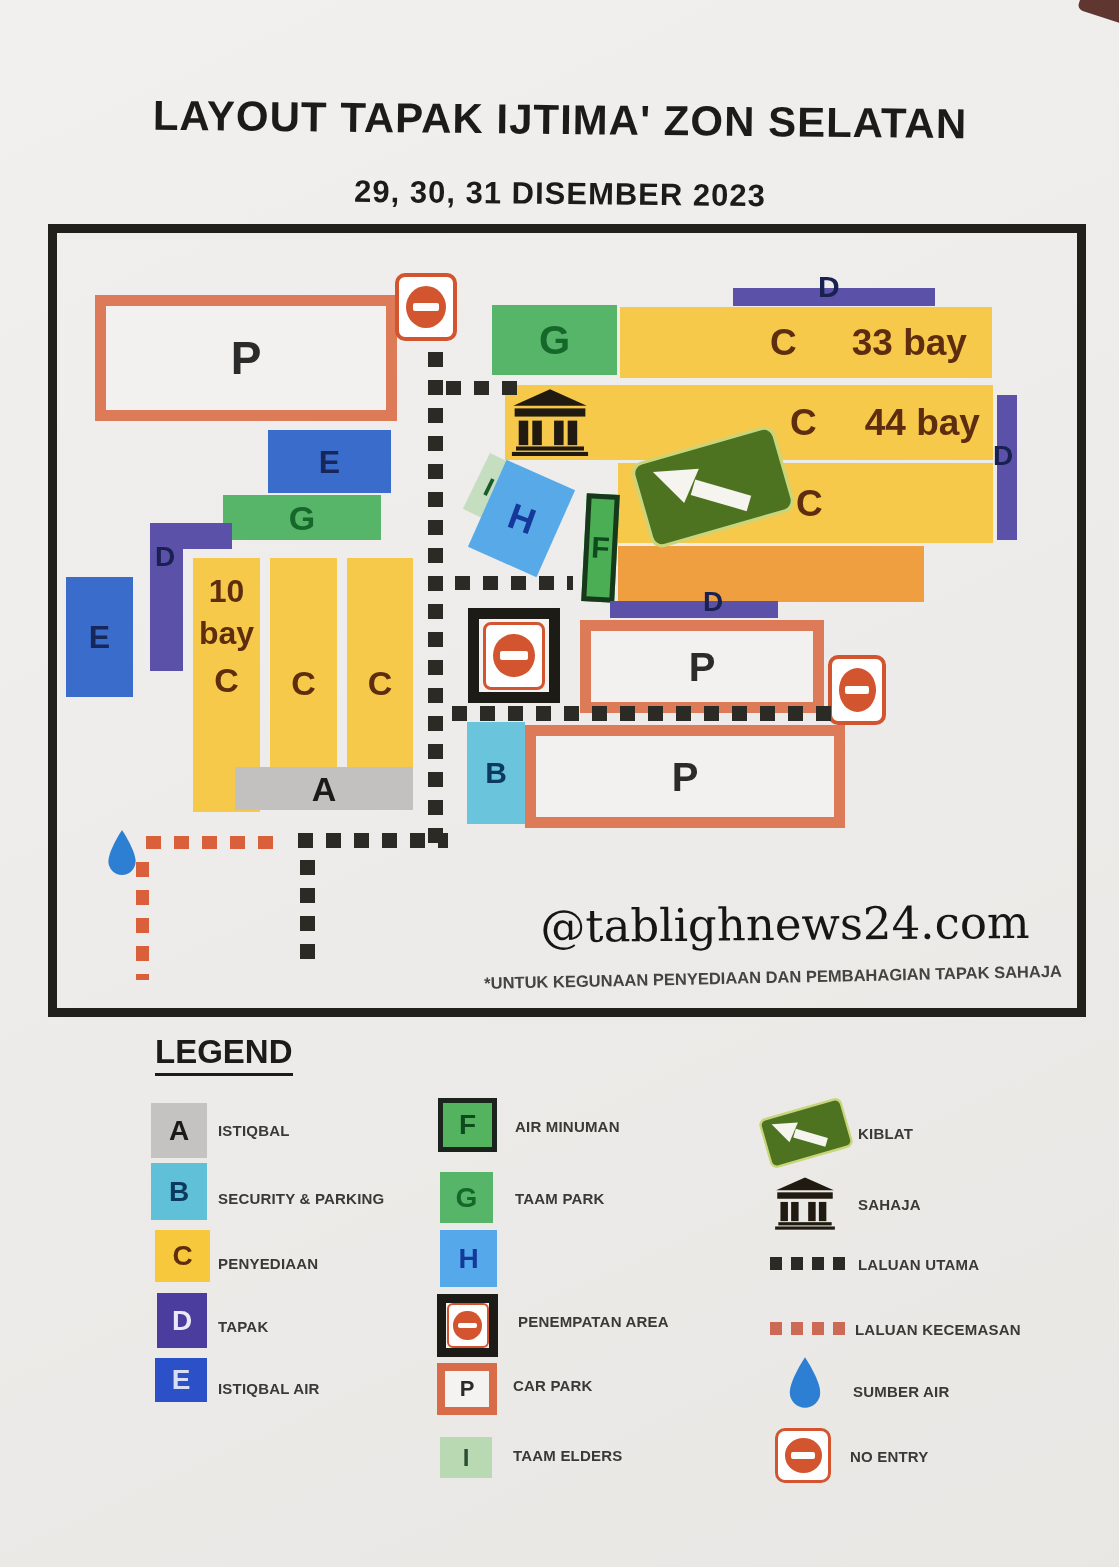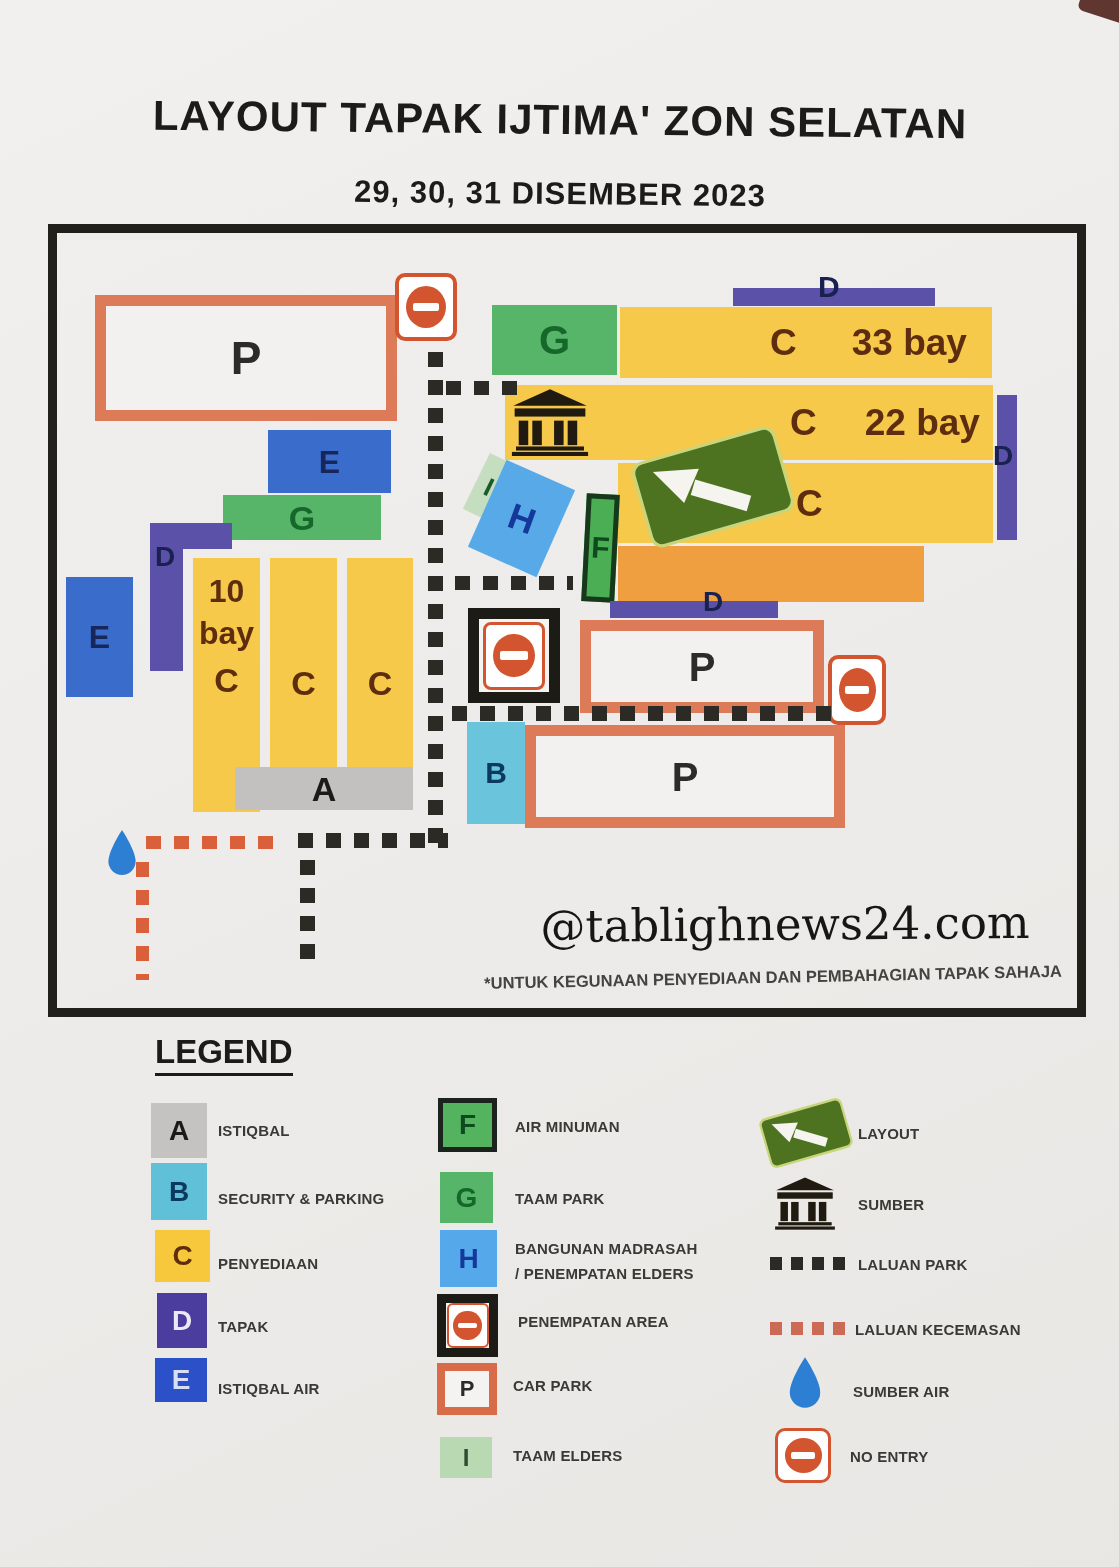--- a/index.html
+++ b/index.html
@@ -49,21 +49,21 @@
   <div class="abs" style="left:733px;top:288px;width:202px;height:18px;background:#5c51a8"></div>
   <div class="abs blk-letter lt-navy" style="left:818px;top:272px;font-size:30px">D</div>
 
   <div class="abs" style="left:620px;top:307px;width:372px;height:71px;background:#f6c94a;display:flex;align-items:center;padding-left:150px;gap:55px">
     <span class="blk-letter lt-brown" style="font-size:37px">C</span>
     <span class="blk-letter lt-brown" style="font-size:37px">33 bay</span>
   </div>
 
   <div class="abs" style="left:505px;top:385px;width:488px;height:75px;background:#f6c94a;display:flex;align-items:center;padding-left:285px;gap:48px">
     <span class="blk-letter lt-brown" style="font-size:37px">C</span>
-    <span class="blk-letter lt-brown" style="font-size:37px">22 bay</span>
+    <span class="blk-letter lt-brown" style="font-size:37px">44 bay</span>
   </div>
 
   <div class="abs" style="left:997px;top:395px;width:20px;height:145px;background:#5c51a8"></div>
   <div class="abs blk-letter lt-navy" style="left:993px;top:442px;font-size:28px">D</div>
 
   <div class="abs" style="left:618px;top:463px;width:375px;height:80px;background:#f6c94a;display:flex;align-items:center;padding-left:178px">
     <span class="blk-letter lt-brown" style="font-size:37px">C</span>
   </div>
 
   <div class="abs" style="left:618px;top:546px;width:306px;height:56px;background:#ef9f40"></div>
@@ -204,24 +204,20 @@
   <div class="abs legend-label" style="left:515px;top:1118px">AIR MINUMAN</div>
 
   <div class="abs sw" style="left:440px;top:1172px;width:53px;height:51px;background:#57b56a">
     <span class="lt-green">G</span>
     </div>
   <div class="abs legend-label" style="left:515px;top:1190px">TAAM PARK</div>
 
   <div class="abs sw" style="left:440px;top:1230px;width:57px;height:57px;background:#55a8ea">
     <span class="lt-blue">H</span>
     </div>
-  <div class="abs legend-label" style="left:515px;top:1240px">
-    <div>BANGUNAN MADRASAH</div>
-    <div style="margin-top:6px">/ PENEMPATAN ELDERS</div>
-  </div>
 
   <div class="abs" style="left:437px;top:1294px;width:61px;height:63px;border:9px solid #1d1b16;background:#f4f3f1;display:flex;align-items:center;justify-content:center">
     <div class="ne" style="width:38px;height:41px;border-width:2px;border-radius:6px">
       <div class="ne-circle"></div>
     </div>
   </div>
   <div class="abs legend-label" style="left:518px;top:1313px">PENEMPATAN AREA</div>
 
   <div class="abs sw" style="left:437px;top:1363px;width:60px;height:52px;background:#f4f3f1;border:8px solid #d96c48;font-size:22px">
     <span style="color:#2b2b2b">P</span>
@@ -231,36 +227,36 @@
   <div class="abs sw" style="left:440px;top:1437px;width:52px;height:41px;background:#b9d9b2;font-size:24px">
     <span style="color:#2a4e30">I</span>
     </div>
   <div class="abs legend-label" style="left:513px;top:1447px">TAAM ELDERS</div>
 
   <svg class="abs" style="left:763px;top:1106px;transform:rotate(-16deg)" width="86" height="54" viewBox="0 0 140 84">
     <rect x="2" y="2" width="136" height="80" rx="10" fill="#4d7320" stroke="#c9d57a" stroke-width="4"></rect>
     <line x1="98" y1="66" x2="52" y2="37" stroke="#f5f4ee" stroke-width="15"></line>
     <polygon points="20,13 62,22 40,49" fill="#f5f4ee"></polygon>
   </svg>
-  <div class="abs legend-label" style="left:858px;top:1125px">LAYOUT</div>
+  <div class="abs legend-label" style="left:858px;top:1125px">KIBLAT</div>
 
   <svg class="abs" style="left:773px;top:1173px" width="64" height="60" viewBox="0 0 60 50">
     <polygon points="30,1 57,13 3,13" fill="#201a10"></polygon>
     <rect x="4" y="15" width="52" height="6" fill="#201a10"></rect>
     <rect x="7" y="24" width="7" height="18" fill="#201a10"></rect>
     <rect x="17" y="24" width="7" height="18" fill="#201a10"></rect>
     <rect x="33" y="24" width="7" height="18" fill="#201a10"></rect>
     <rect x="43" y="24" width="7" height="18" fill="#201a10"></rect>
     <rect x="5" y="43" width="50" height="3" fill="#201a10"></rect>
     <rect x="2" y="47" width="56" height="3" fill="#201a10"></rect>
   </svg>
-  <div class="abs legend-label" style="left:858px;top:1196px">SUMBER</div>
+  <div class="abs legend-label" style="left:858px;top:1196px">SAHAJA</div>
 
   <div class="abs dots-x-sm" style="left:770px;top:1257px;width:75px;height:13px;color:#2b2a25"></div>
-  <div class="abs legend-label" style="left:858px;top:1256px">LALUAN PARK</div>
+  <div class="abs legend-label" style="left:858px;top:1256px">LALUAN UTAMA</div>
 
   <div class="abs dots-x-sm" style="left:770px;top:1322px;width:75px;height:13px;color:#cc6a55"></div>
   <div class="abs legend-label" style="left:855px;top:1321px">LALUAN KECEMASAN</div>
 
   <svg class="abs" style="left:786px;top:1353px" width="38" height="58" viewBox="0 0 40 56">
     <path d="M20 2 C20 2 4 26 4 39 a16 16 0 0 0 32 0 C36 26 20 2 20 2 Z" fill="#2d7fd3"></path>
   </svg>
   <div class="abs legend-label" style="left:853px;top:1383px">SUMBER AIR</div>
 
   <div class="abs ne" style="left:775px;top:1428px;width:56px;height:55px;border-width:3px">

